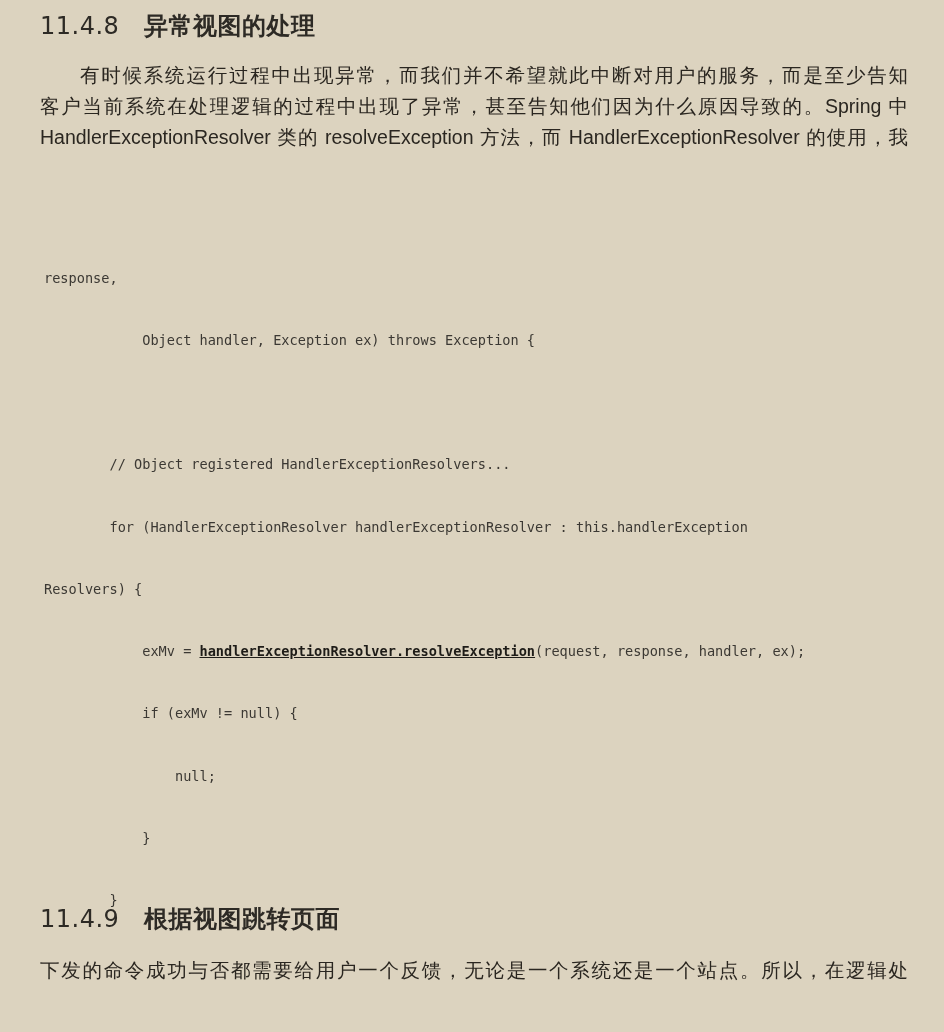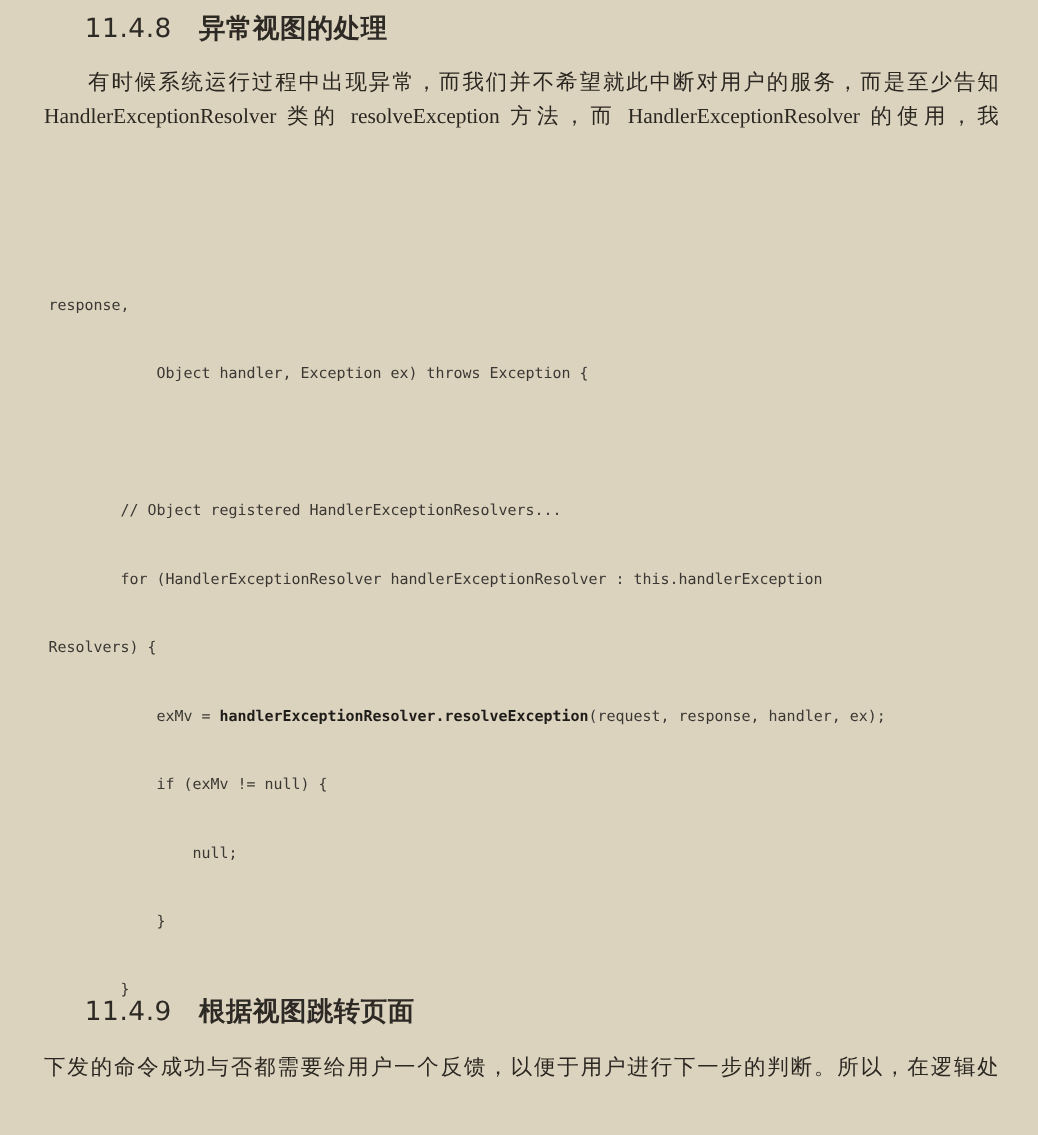--- a/index.html
+++ b/index.html
@@ -22,35 +22,34 @@
       height: 1032px;
     }
     .heading {
       position: absolute;
       left: 40px;
       font-family: "DejaVu Sans", sans-serif;
       font-size: 24px;
       color: #2d2a25;
       white-space: nowrap;
       letter-spacing: 0.5px;
-      margin-left: 37px;
     }
     .heading .num {
       display: inline-block;
       width: 104px;
       font-weight: normal;
     }
     .heading .title {
       font-weight: bold;
     }
     .para {
       position: absolute;
       left: 40px;
       width: 868px;
-      font-family: Liberation Serif, serif;
+      font-family: Liberation Sans, sans-serif;
       font-size: 19.5px;
       line-height: 31px;
       color: #2a2620;
       text-align: justify;
       text-align-last: justify;
     }
     .para .line {
       display: block;
       white-space: nowrap;
       text-align: justify;
@@ -73,33 +72,35 @@
       color: #3b3833;
       white-space: pre;
     }
     .code .cl {
       display: block;
       height: 20.75px;
     }
     .code .bold {
       font-weight: bold;
       color: #1e1c18;
+      text-decoration: underline;
     }
   </style>
 </head>
 <body>
 
 <div class="page">
 
   <div class="heading" style="top:10px;">
     <span class="num">11.4.8</span><span class="title">异常视图的处理</span>
   </div>
 
   <div class="para" style="top:60px;">
     <span class="line indent">有时候系统运行过程中出现异常，而我们并不希望就此中断对用户的服务，而是至少告知</span>
+    <span class="line">客户当前系统在处理逻辑的过程中出现了异常，甚至告知他们因为什么原因导致的。Spring 中</span>
     <span class="line">HandlerExceptionResolver 类的 resolveException 方法，而 HandlerExceptionResolver 的使用，我</span>
   </div>
 
   <div class="code">
     <span class="cl">response,</span>
     <span class="cl">            Object handler, Exception ex) throws Exception {</span>
     <span class="cl"></span>
     <span class="cl">        // Object registered HandlerExceptionResolvers...</span>
     <span class="cl">        for (HandlerExceptionResolver handlerExceptionResolver : this.handlerException</span>
     <span class="cl">Resolvers) {</span>
@@ -126,16 +127,16 @@
     
     
     
   </div>
 
   <div class="heading" style="top:903px;">
     <span class="num">11.4.9</span><span class="title">根据视图跳转页面</span>
   </div>
 
   <div class="para" style="top:955px;">
-    <span class="line">下发的命令成功与否都需要给用户一个反馈，以便于用户进行下一步的判断。所以，在逻辑处</span>
+    <span class="line">下发的命令成功与否都需要给用户一个反馈，无论是一个系统还是一个站点。所以，在逻辑处</span>
   </div>
 
 </div>
 
 </body></html>

